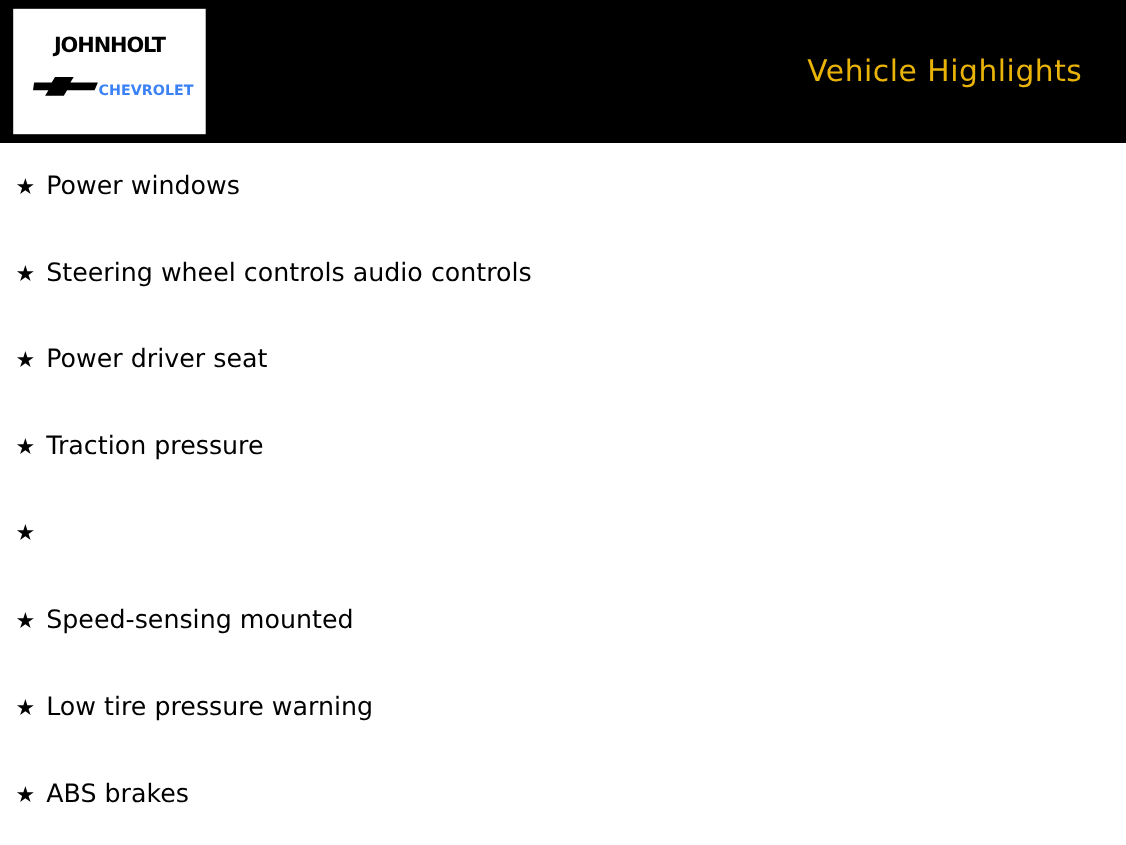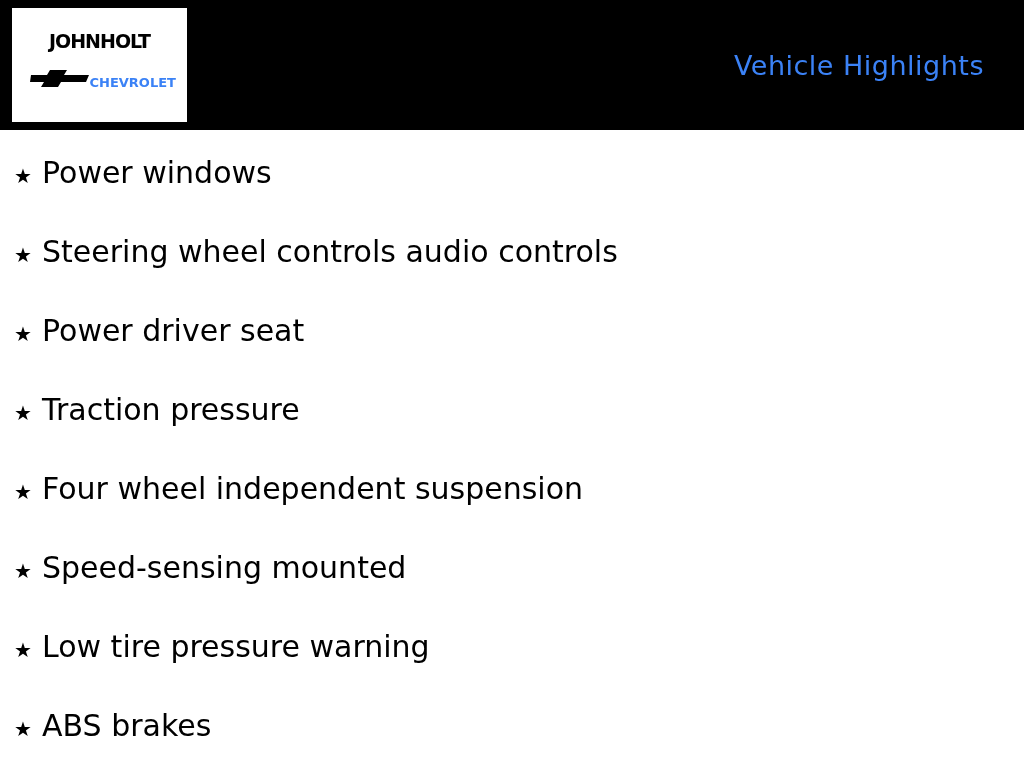--- a/index.html
+++ b/index.html
@@ -74,21 +74,21 @@
     position: absolute;
     top: 44px;
     left: 14px;
     width: 60px;
     height: 24px;
   }
   .header-title {
     position: absolute;
     right: 40px;
     top: 50px;
-    color: #3b82f6;
+    color: #eab308;
     font-size: 27px;
     font-family: "DejaVu Sans", sans-serif;
     letter-spacing: 0.5px;
     white-space: nowrap;
   }
   
   .features {
     position: relative;
     padding: 0;
     margin: 0;
@@ -107,21 +107,21 @@
   }
   .star-icon {
     flex: 0 0 auto;
     width: 28px;
     font-size: 20px;
     line-height: 1;
     color: #000000;
     font-family: "DejaVu Sans", sans-serif;
   }
   .feature-label {
-    font-size: 30px;
+    font-size: 23px;
     color: #000000;
     font-family: "DejaVu Sans", sans-serif;
     line-height: 1;
     white-space: nowrap;
   }
 </style>
 </head>
 <body>
 
 <div class="page">
@@ -153,21 +153,20 @@
     <li class="feature-item">
       <span class="star-icon">★</span>
       <span class="feature-label">Power driver seat</span>
     </li>
     <li class="feature-item">
       <span class="star-icon">★</span>
       <span class="feature-label">Traction pressure</span>
     </li>
     <li class="feature-item">
       <span class="star-icon">★</span>
-      <span class="feature-label">Four wheel independent suspension</span>
     </li>
     <li class="feature-item">
       <span class="star-icon">★</span>
       <span class="feature-label">Speed-sensing mounted</span>
     </li>
     <li class="feature-item">
       <span class="star-icon">★</span>
       <span class="feature-label">Low tire pressure warning</span>
     </li>
     <li class="feature-item">

